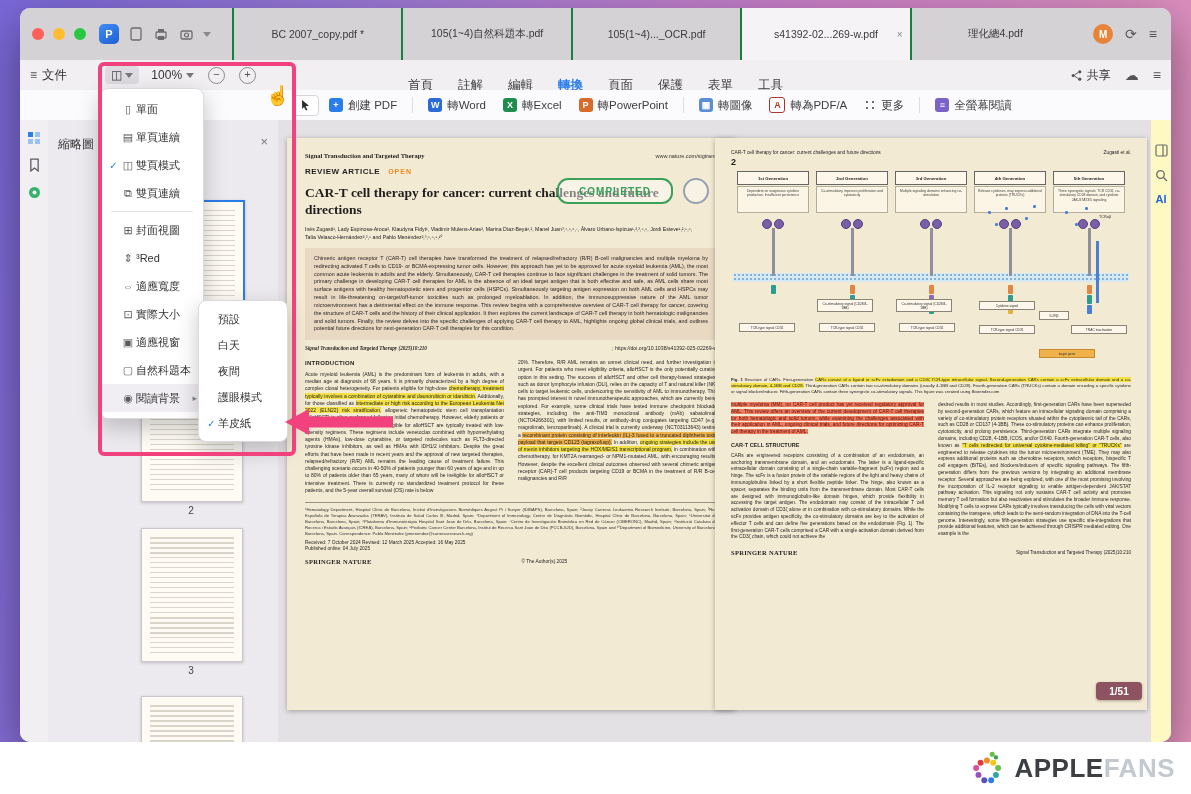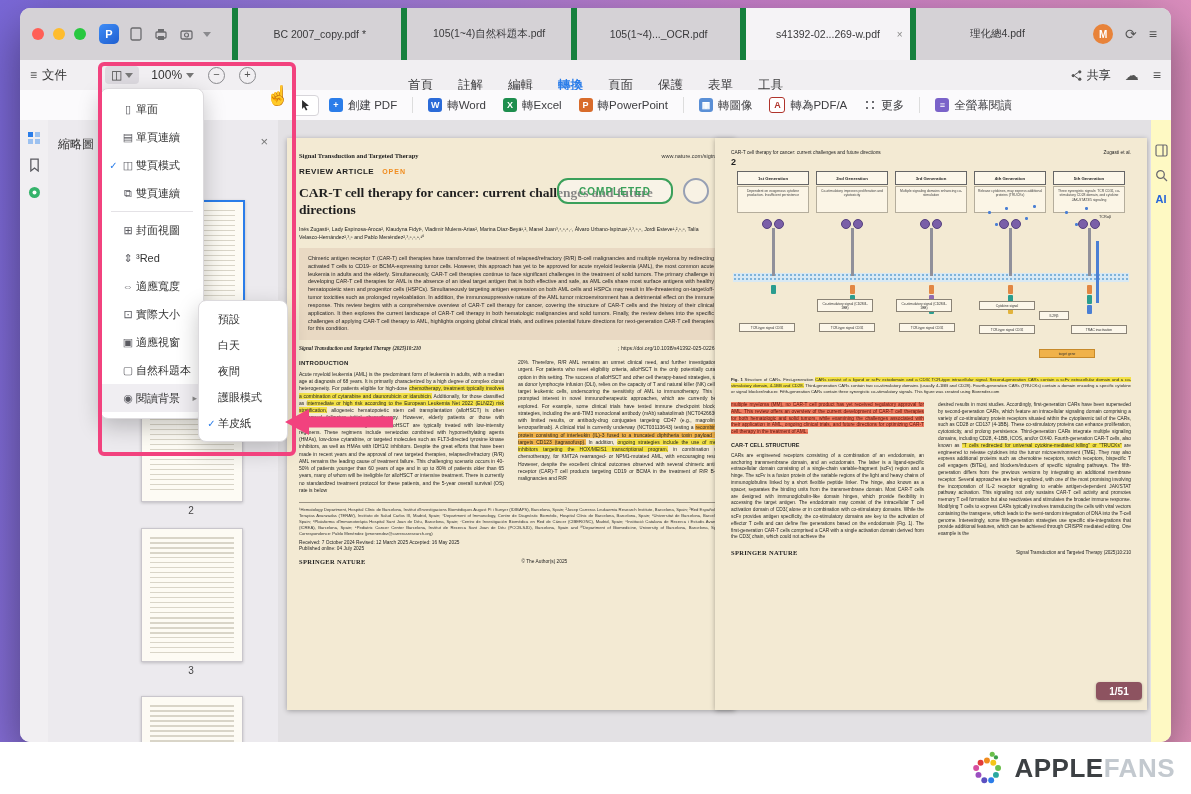--- a/index.html
+++ b/index.html
@@ -13,21 +13,21 @@
   .titlebar{position:absolute;left:0;top:0;right:0;height:52px;background:#d5d2d6;border-bottom:1px solid #b9b6bb;display:flex;align-items:stretch;}
   .tb-left{display:flex;align-items:center;gap:9px;padding:0 12px;min-width:188px;}
   .light{width:12px;height:12px;border-radius:50%;}
   .light.red{background:#ff5f57}.light.yellow{background:#febc2e}.light.green{background:#28c840}
   .appico{width:20px;height:20px;border-radius:5px;background:linear-gradient(145deg,#3f8df7,#1f5fd0);
     color:#fff;font-size:11px;font-weight:bold;display:flex;align-items:center;justify-content:center;margin-left:4px;}
   .tb-ico{width:16px;height:16px;color:#6b6b6e;display:flex;align-items:center;justify-content:center;font-size:12px;}
   .caret{width:0;height:0;border-left:4px solid transparent;border-right:4px solid transparent;border-top:5px solid #8a8a8e;}
   .tabs{flex:1;display:flex;align-items:stretch;}
   .tab{flex:1;display:flex;align-items:center;justify-content:center;font-size:10.5px;color:#3a3a3c;
-    border-left:6px solid #15803d;position:relative;white-space:nowrap;overflow:hidden;}
+    border-left:2px solid #15803d;position:relative;white-space:nowrap;overflow:hidden;}
   .tab.active{background:#f5f3f6;}
   .tab .tclose{position:absolute;right:7px;top:50%;transform:translateY(-50%);font-size:10px;color:#888;}
   .tb-right{display:flex;align-items:center;gap:12px;padding:0 14px;}
   .avatar{width:20px;height:20px;border-radius:50%;background:#e8833a;color:#fff;font-size:10px;font-weight:bold;display:flex;align-items:center;justify-content:center;}
   .glyph{color:#555;font-size:14px;line-height:1;}
   
   .menurow{position:absolute;left:0;top:52px;right:0;height:30px;background:#f1eff2;border-bottom:1px solid #d9d6da;display:flex;align-items:center;padding:0 10px;}
   .filebtn{display:flex;align-items:center;gap:5px;font-size:12.5px;color:#333;}
   .vm-btn{margin-left:38px;display:flex;align-items:center;gap:3px;background:#dddae0;border-radius:4px;padding:2px 6px;}
   .vm-btn .g{font-size:12px;color:#444;}
@@ -60,21 +60,21 @@
   .tp-close{position:absolute;right:10px;top:14px;font-size:13px;color:#777;}
   .thumb{position:absolute;left:93px;width:100px;background:#fdfbf4;border:1px solid #c9c6cc;box-shadow:0 1px 3px rgba(0,0,0,.2);}
   .thumb.sel{border:2px solid #2b7de9;}
   .tlines{position:absolute;inset:8px;background:repeating-linear-gradient(180deg,#d9d5c8 0 1.5px,transparent 1.5px 5px);}
   .tnum{position:absolute;left:93px;width:100px;text-align:center;font-size:10px;color:#444;}
   .minifig{position:absolute;left:10px;top:10px;right:10px;height:34px;display:flex;gap:3px;align-items:flex-end;}
   .minifig i{flex:1;display:block;}
   
   .doc-area{position:absolute;left:258px;top:112px;right:20px;bottom:0;background:#e3e1e4;overflow:hidden;}
   .page{position:absolute;top:18px;height:572px;background:#f3ead3;box-shadow:0 1px 5px rgba(0,0,0,.3);color:#1f1f1f;}
-  .page.left{left:9px;width:448px;padding:14px 12px;box-sizing:border-box;}
+  .page.left{left:9px;width:448px;padding:14px 18px;box-sizing:border-box;}
   .page.right{left:437px;width:432px;padding:12px 16px;box-sizing:border-box;}
   .lp-head{display:flex;justify-content:space-between;align-items:baseline;}
   .journal{font-family:"Liberation Serif",serif;font-weight:bold;font-size:6.5px;}
   .site{font-size:5.5px;color:#333;}
   .typerow{margin-top:8px;display:flex;align-items:baseline;gap:8px;}
   .rtype{font-size:8px;font-weight:bold;letter-spacing:.5px;}
   .open{font-size:7px;font-weight:bold;color:#f08c1e;letter-spacing:1px;}
   .stamp{position:absolute;right:62px;top:40px;width:112px;height:22px;border:2px solid #3aa05a;border-radius:11px;
     color:#3aa05a;font-size:10px;font-weight:bold;letter-spacing:1px;display:flex;align-items:center;justify-content:center;background:rgba(255,255,255,.45);}
   .seal{position:absolute;right:26px;top:40px;width:22px;height:22px;border-radius:50%;border:2px solid #97a0b4;background:rgba(255,255,255,.4);}

